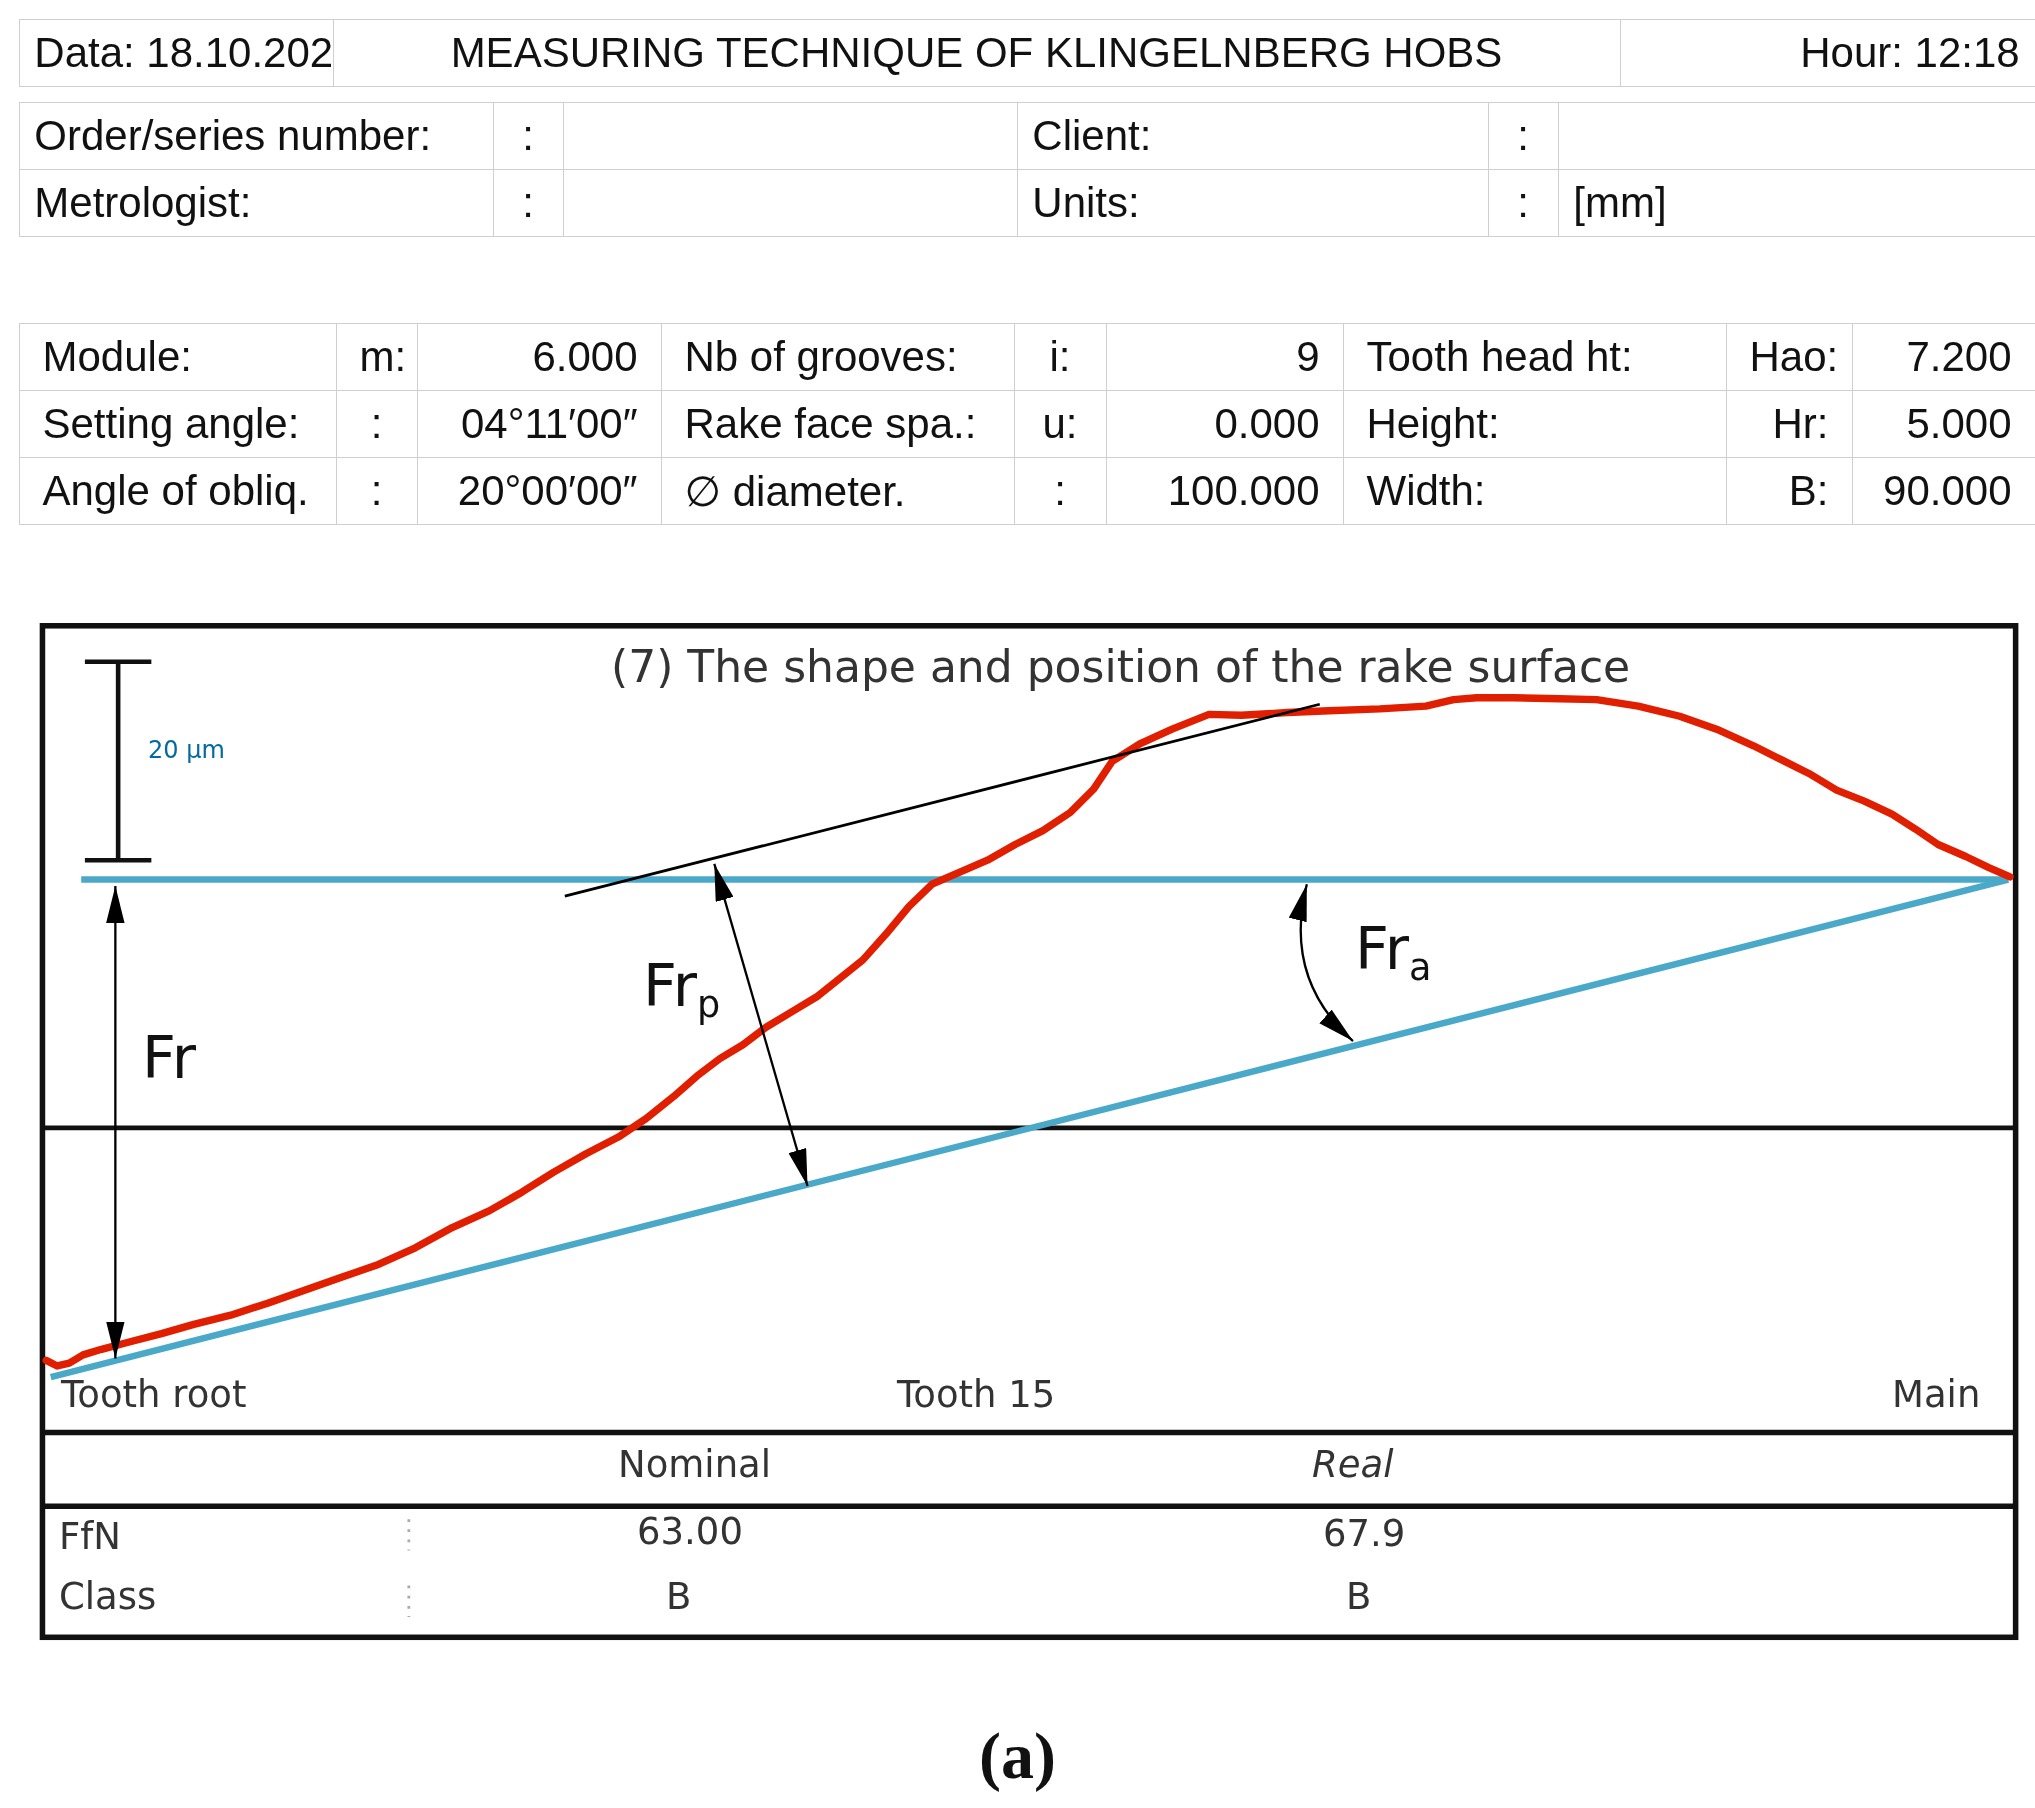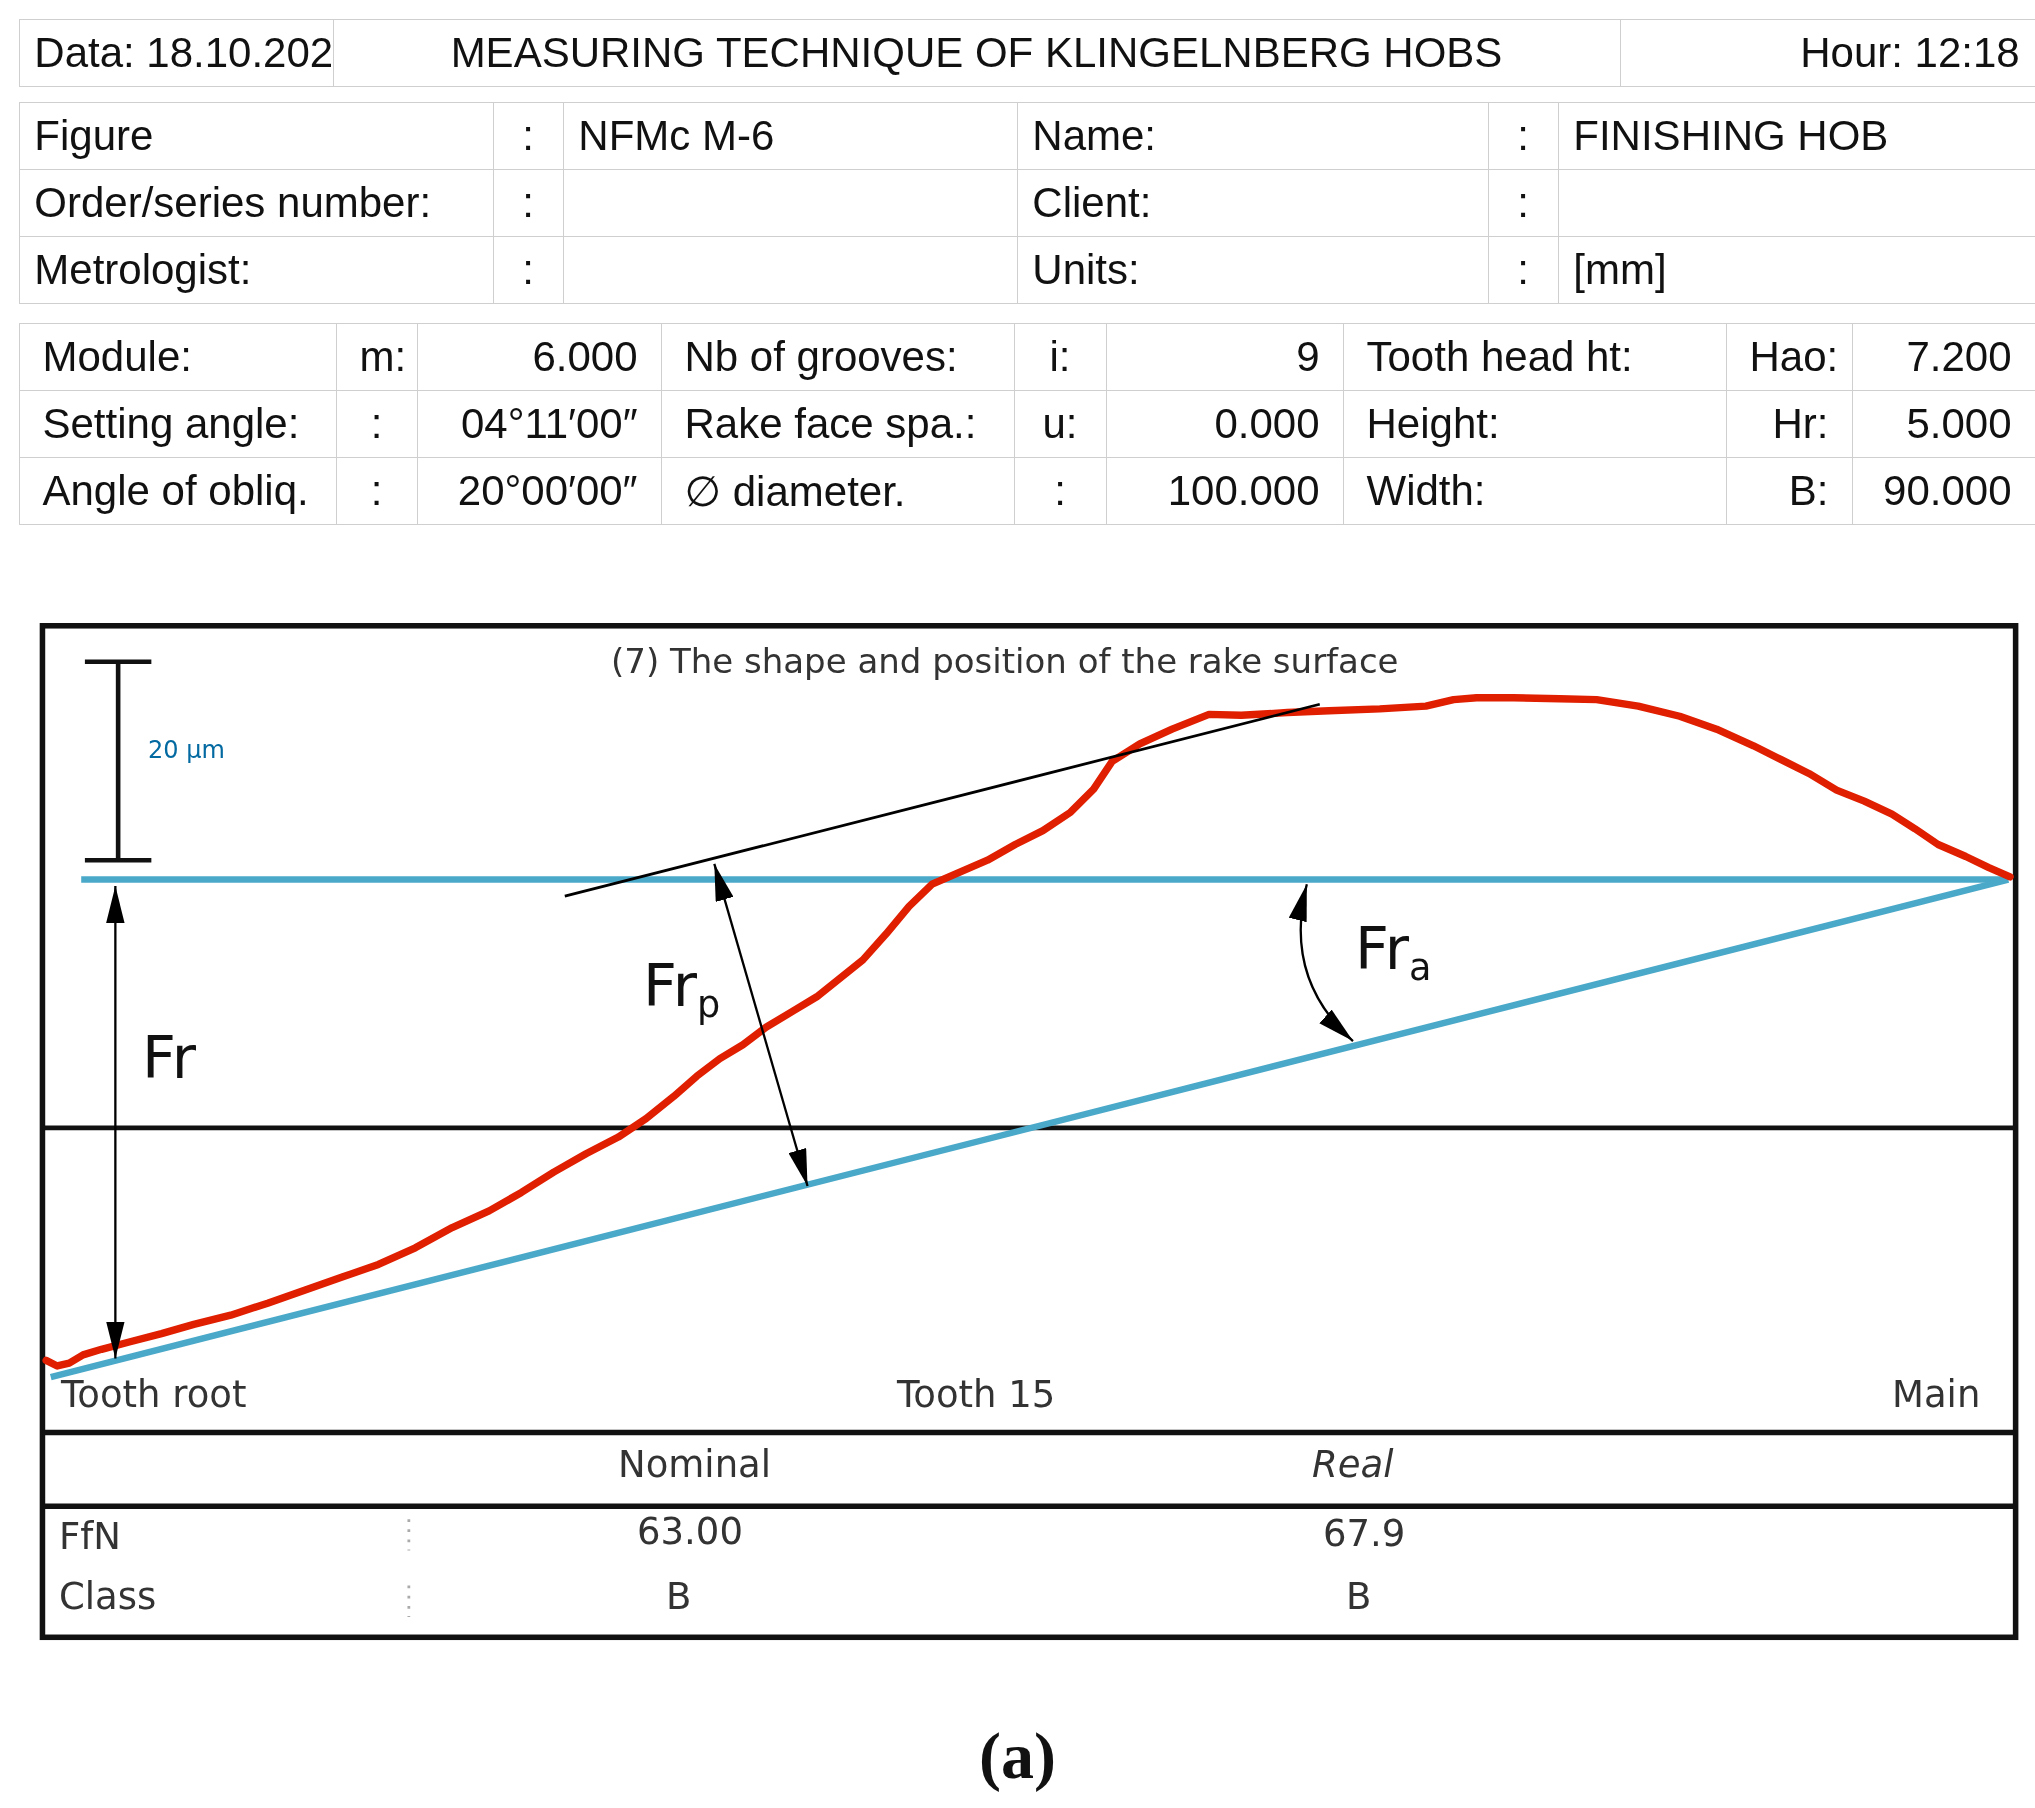--- a/index.html
+++ b/index.html
@@ -44,28 +44,20 @@
 <table id="info" class="grid-table">
   <colgroup>
     <col style="width:474px">
       <col style="width:70px">
       <col style="width:454px">
     <col style="width:471px">
       <col style="width:70px">
       <col style="width:477px">
   </colgroup>
   <tbody>
-      <tr>
-    <td>Figure</td>
-    <td class="c">:</td>
-    <td>NFMc M-6</td>
-    <td>Name:</td>
-    <td class="c">:</td>
-    <td>FINISHING HOB</td>
-  </tr>
   <tr>
     <td>Order/series number:</td>
     <td class="c">:</td>
     <td></td>
     <td>Client:</td>
     <td class="c">:</td>
     <td></td>
   </tr>
   <tr>
     <td>Metrologist:</td>
@@ -168,21 +160,21 @@
   <line x1="125" y1="960" x2="125" y2="1472" stroke="#000" stroke-width="2.5" marker-start="url(#arr-start)" marker-end="url(#arr)"></line>
 
   <line x1="774" y1="936" x2="875" y2="1285" stroke="#000" stroke-width="2.5" marker-start="url(#arr-start)" marker-end="url(#arr)"></line>
 
   <path d="M1416,958 Q1390,1060 1466,1128" fill="none" stroke="#000" stroke-width="2.5" marker-start="url(#arr-start)" marker-end="url(#arr)"></path>
 
   <line x1="443" y1="1646" x2="443" y2="1680" stroke="#aaa" stroke-width="3" stroke-dasharray="3,8"></line>
   <line x1="443" y1="1718" x2="443" y2="1752" stroke="#aaa" stroke-width="3" stroke-dasharray="3,8"></line>
 </svg>
 
-<div class="dlabel" style="left:611px; top:641px; font-size:34px;">(7) The shape and position of the rake surface</div>
+<div class="dlabel" style="left:611px; top:641px; font-size:44px;">(7) The shape and position of the rake surface</div>
 <div class="dlabel" style="left:148px; top:736px; font-size:24px; color:#0369a1;">20 µm</div>
 
 <div class="sym" style="left:142px; top:1023px; font-size:59px;"><span>Fr</span></div>
 <div class="sym" style="left:643px; top:951px; font-size:59px;"><span>Fr</span><sub>p</sub></div>
 <div class="sym" style="left:1355px; top:914px; font-size:59px;"><span>Fr</span><sub>a</sub></div>
 
 <div class="dlabel" style="left:61px; top:1373px; font-size:37px;">Tooth root</div>
 <div class="dlabel" style="left:897px; top:1373px; font-size:37px;">Tooth 15</div>
 <div class="dlabel" style="left:1892px; top:1373px; font-size:37px;">Main</div>
 

